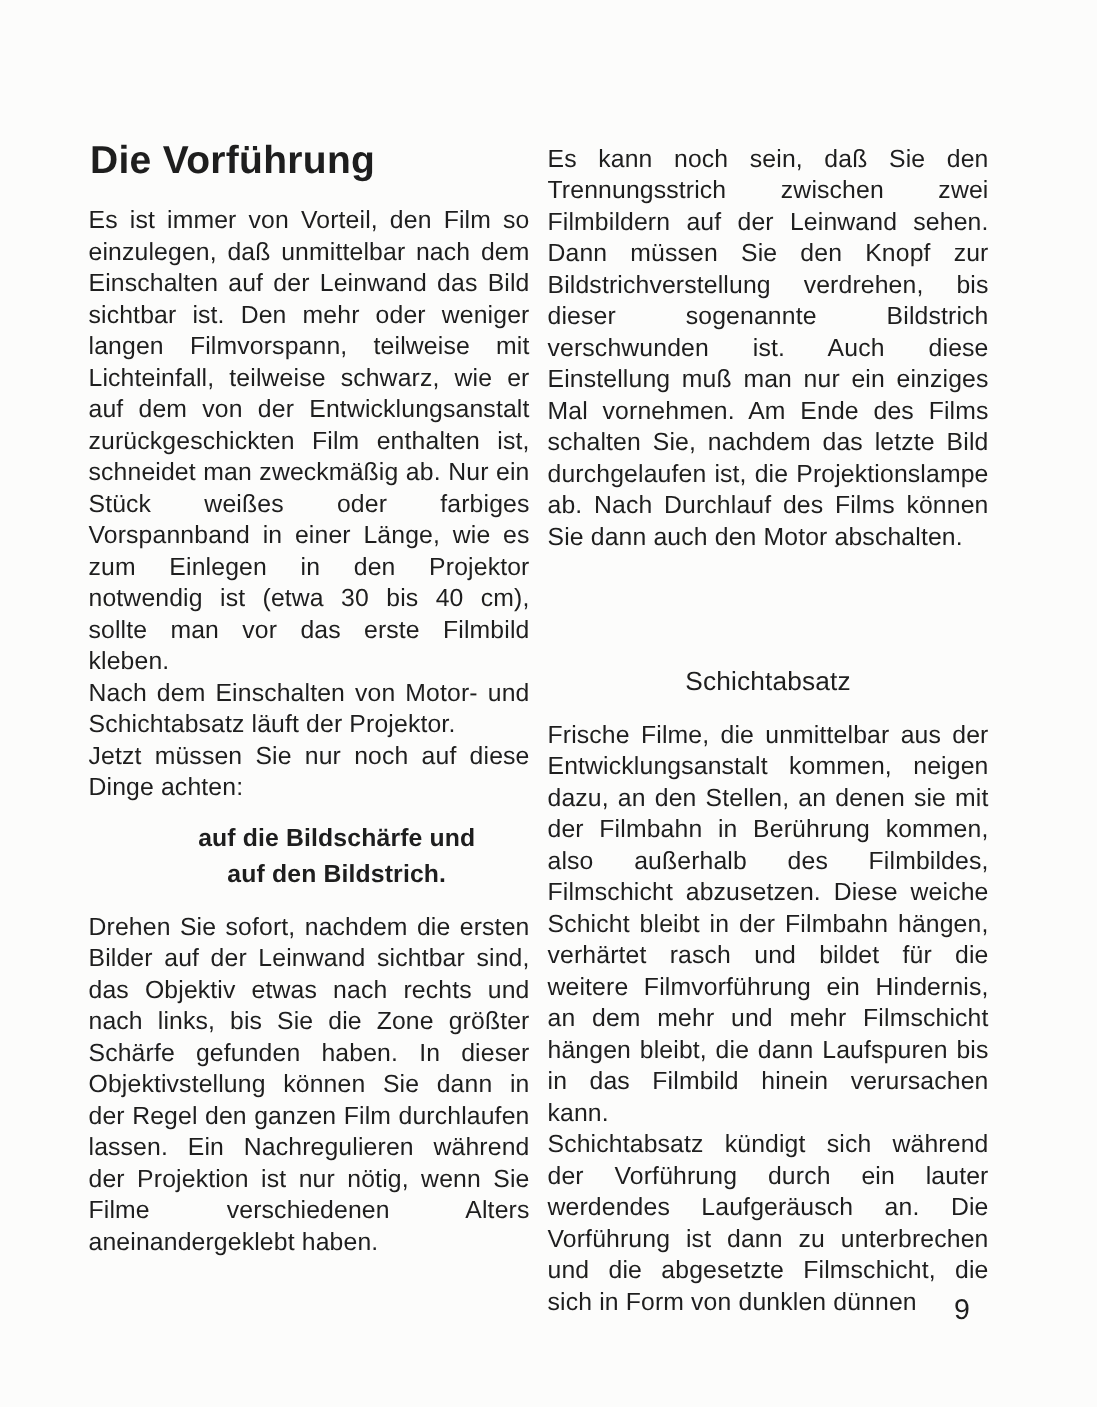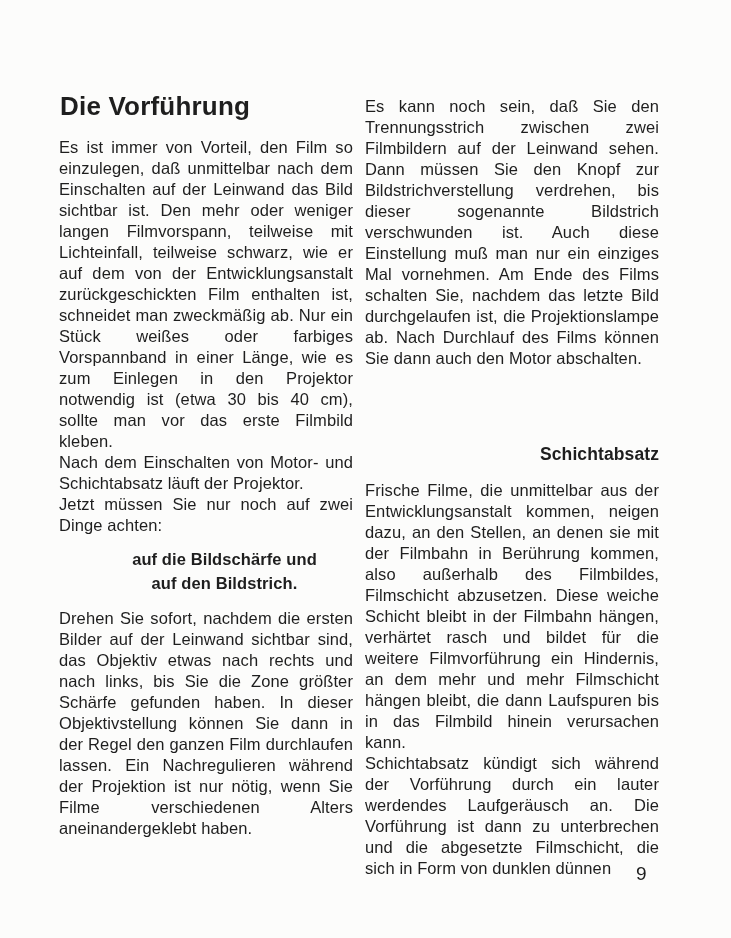--- a/index.html
+++ b/index.html
@@ -33,23 +33,23 @@
     font-size: 26px;
     line-height: 28px;
     font-weight: bold;
     margin: 0 0 17px 1px;
     letter-spacing: 0.2px;
     text-align: left;
   }
   h2.sub-heading {
     font-size: 17.5px;
     line-height: 22px;
-    font-weight: bold;
+    font-weight: normal;
     margin: 74px 0 15px 0;
-    text-align: right;
+    text-align: center;
   }
   .emphasis-block {
     font-weight: bold;
     padding-left: 37px;
     margin: 11px 0 13px 0;
     text-align: center;
     line-height: 24px;
     font-size: 16.5px;
   }
   .page-number {
@@ -63,21 +63,21 @@
 </style>
 </head>
 <body>
 
 <div class="page">
 
   <div class="col" id="left-column">
     <h1 class="main-heading">Die Vorführung</h1>
     <p>Es ist immer von Vorteil, den Film so einzulegen, daß unmittelbar nach dem Einschalten auf der Leinwand das Bild sichtbar ist. Den mehr oder weniger langen Filmvorspann, teilweise mit Lichteinfall, teilweise schwarz, wie er auf dem von der Entwicklungsanstalt zurückgeschickten Film enthalten ist, schneidet man zweckmäßig ab. Nur ein Stück weißes oder farbiges Vorspannband in einer Länge, wie es zum Einlegen in den Projektor notwendig ist (etwa 30 bis 40 cm), sollte man vor das erste Filmbild kleben.</p>
     <p>Nach dem Einschalten von Motor- und Schichtabsatz läuft der Projektor.</p>
-    <p>Jetzt müssen Sie nur noch auf zwei Dinge achten:</p>
+    <p>Jetzt müssen Sie nur noch auf diese Dinge achten:</p>
     <div class="emphasis-block">
       <div>auf die Bildschärfe und</div>
       <div>auf den Bildstrich.</div>
     </div>
     <p>Drehen Sie sofort, nachdem die ersten Bilder auf der Leinwand sichtbar sind, das Objektiv etwas nach rechts und nach links, bis Sie die Zone größter Schärfe gefunden haben. In dieser Objektivstellung können Sie dann in der Regel den ganzen Film durchlaufen lassen. Ein Nachregulieren während der Projektion ist nur nötig, wenn Sie Filme verschiedenen Alters aneinandergeklebt haben.</p>
   </div>
 
   <div class="col" id="right-column">
     <p>Es kann noch sein, daß Sie den Trennungsstrich zwischen zwei Filmbildern auf der Leinwand sehen. Dann müssen Sie den Knopf zur Bildstrichverstellung verdrehen, bis dieser sogenannte Bildstrich verschwunden ist. Auch diese Einstellung muß man nur ein einziges Mal vornehmen. Am Ende des Films schalten Sie, nachdem das letzte Bild durchgelaufen ist, die Projektionslampe ab. Nach Durchlauf des Films können Sie dann auch den Motor abschalten.</p>
     <h2 class="sub-heading">Schichtabsatz</h2>

